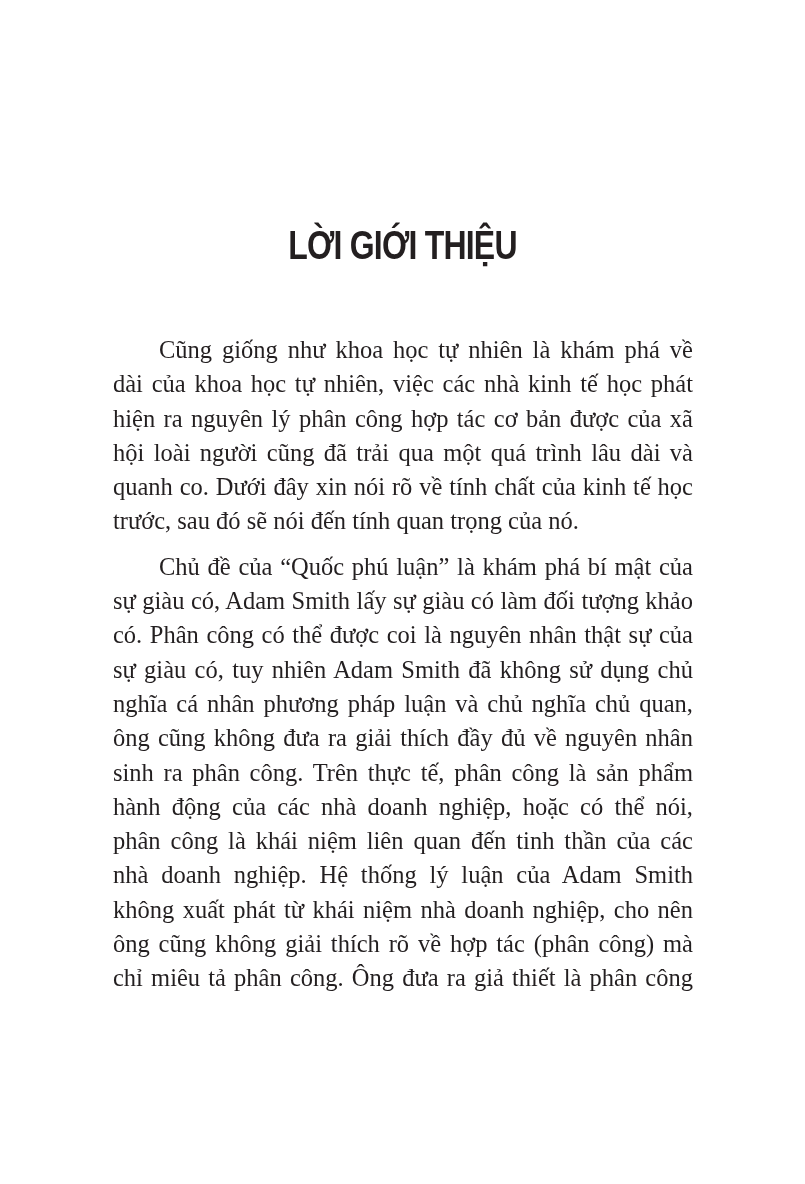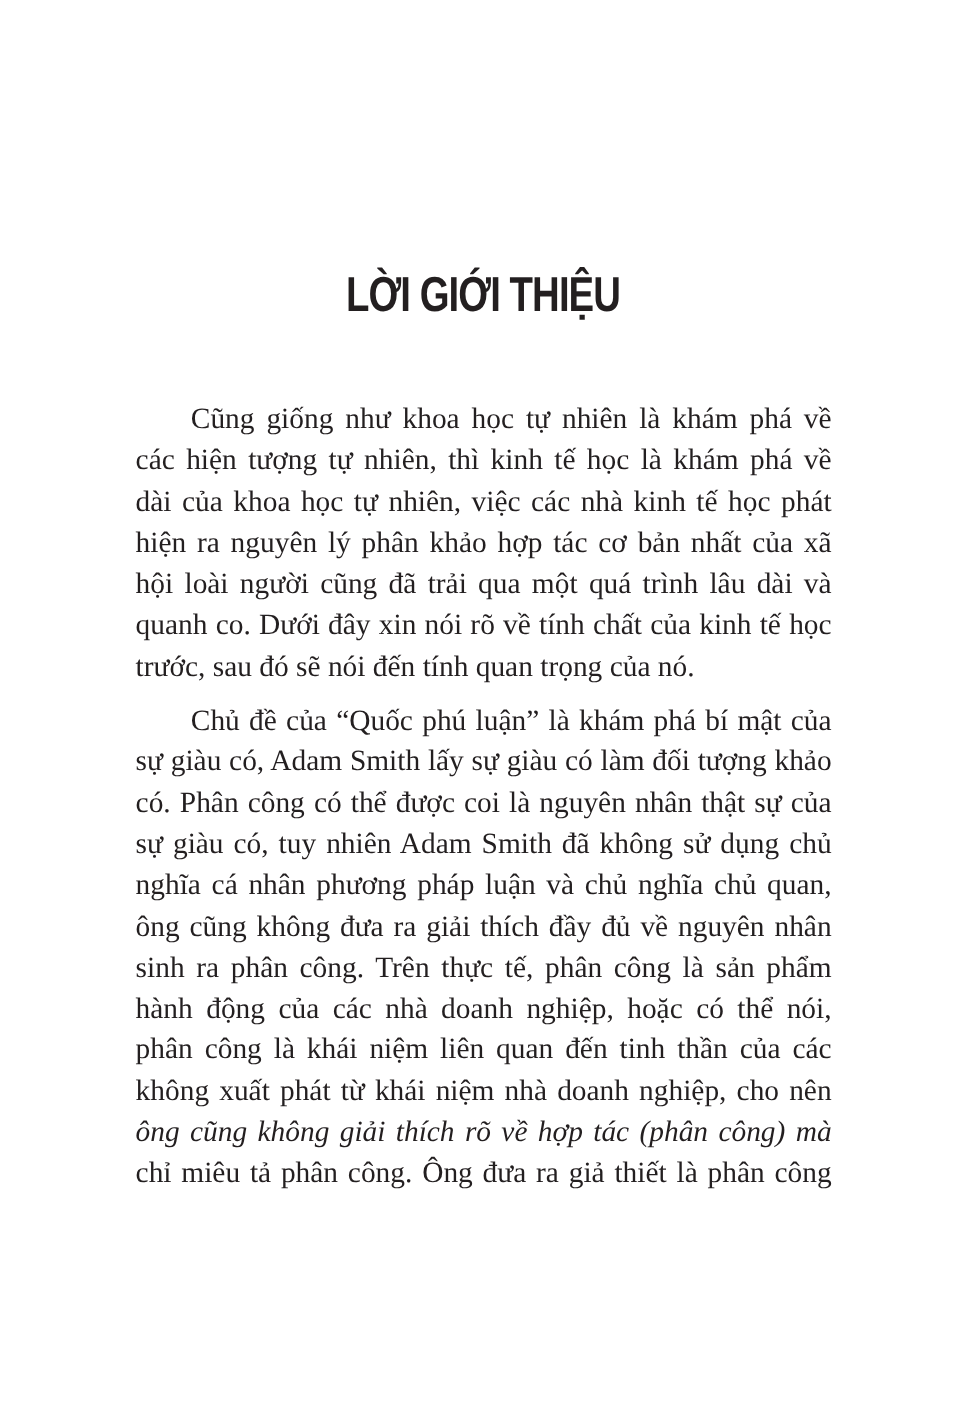--- a/index.html
+++ b/index.html
@@ -30,35 +30,35 @@
 </style>
 </head>
 <body>
 
 <div class="page">
   <h1 class="title">LỜI GIỚI THIỆU</h1>
 
   <div class="body-text">
     <p class="para">
       <span class="line first" style="white-space: normal;"><span style="white-space: nowrap; word-spacing: 0px;">Cũng giống như khoa học tự nhiên là khám phá về</span></span>
-      <span class="line" style="white-space: normal;"><span style="white-space: nowrap; word-spacing: 0px;">các hiện tượng tự nhiên, thì kinh tế học là khám phá về</span></span>
       <span class="line" style="white-space: normal;"><span style="white-space: nowrap; word-spacing: 0px;">dài của khoa học tự nhiên, việc các nhà kinh tế học phát</span></span>
-      <span class="line" style="white-space: normal;"><span style="white-space: nowrap; word-spacing: 0px;">hiện ra nguyên lý phân khảo hợp tác cơ bản nhất của xã</span></span>
+      <span class="line" style="white-space: normal;"><span style="white-space: nowrap; word-spacing: 0px;">hiện ra nguyên lý phân công hợp tác cơ bản được của xã</span></span>
       <span class="line" style="white-space: normal;"><span style="white-space: nowrap; word-spacing: 0px;">hội loài người cũng đã trải qua một quá trình lâu dài và</span></span>
       <span class="line" style="white-space: normal;"><span style="white-space: nowrap; word-spacing: 0px;">quanh co. Dưới đây xin nói rõ về tính chất của kinh tế học</span></span>
       <span class="line last" style="white-space: normal;"><span style="white-space: nowrap;">trước, sau đó sẽ nói đến tính quan trọng của nó.</span></span>
     </p>
     <p class="para">
       <span class="line first" style="white-space: normal;"><span style="white-space: nowrap; word-spacing: 0px;">Chủ đề của “Quốc phú luận” là khám phá bí mật của</span></span>
       <span class="line" style="white-space: normal;"><span style="white-space: nowrap; word-spacing: 0px;">sự giàu có, Adam Smith lấy sự giàu có làm đối tượng khảo</span></span>
       <span class="line" style="white-space: normal;"><span style="white-space: nowrap; word-spacing: 0px;">có. Phân công có thể được coi là nguyên nhân thật sự của</span></span>
       <span class="line" style="white-space: normal;"><span style="white-space: nowrap; word-spacing: 0px;">sự giàu có, tuy nhiên Adam Smith đã không sử dụng chủ</span></span>
       <span class="line" style="white-space: normal;"><span style="white-space: nowrap; word-spacing: 0px;">nghĩa cá nhân phương pháp luận và chủ nghĩa chủ quan,</span></span>
       <span class="line" style="white-space: normal;"><span style="white-space: nowrap; word-spacing: 0px;">ông cũng không đưa ra giải thích đầy đủ về nguyên nhân</span></span>
       <span class="line" style="white-space: normal;"><span style="white-space: nowrap; word-spacing: 0px; margin-top: 44px;">sinh ra phân công. Trên thực tế, phân công là sản phẩm</span></span>
       <span class="line" style="white-space: normal;"><span style="white-space: nowrap; word-spacing: 0px;">hành động của các nhà doanh nghiệp, hoặc có thể nói,</span></span>
       <span class="line" style="white-space: normal;"><span style="white-space: nowrap; word-spacing: 0px;">phân công là khái niệm liên quan đến tinh thần của các</span></span>
+      <span class="line" style="white-space: normal;"><span style="white-space: nowrap; word-spacing: 0px;">nhà doanh nghiệp. Hệ thống lý luận của Adam Smith</span></span>
       <span class="line" style="white-space: normal;"><span style="white-space: nowrap; word-spacing: 0px;">không xuất phát từ khái niệm nhà doanh nghiệp, cho nên</span></span>
-      <span class="line" style="white-space: normal;"><span style="white-space: nowrap; word-spacing: 0px; font-style: italic;">ông cũng không giải thích rõ về hợp tác (phân công) mà</span></span>
+      <span class="line" style="white-space: normal;"><span style="white-space: nowrap; word-spacing: 0px;">ông cũng không giải thích rõ về hợp tác (phân công) mà</span></span>
       <span class="line" style="white-space: normal;"><span style="white-space: nowrap; word-spacing: 0px;">chỉ miêu tả phân công. Ông đưa ra giả thiết là phân công</span></span>
     </p>
   </div>
 </div>
 
 </body></html>

